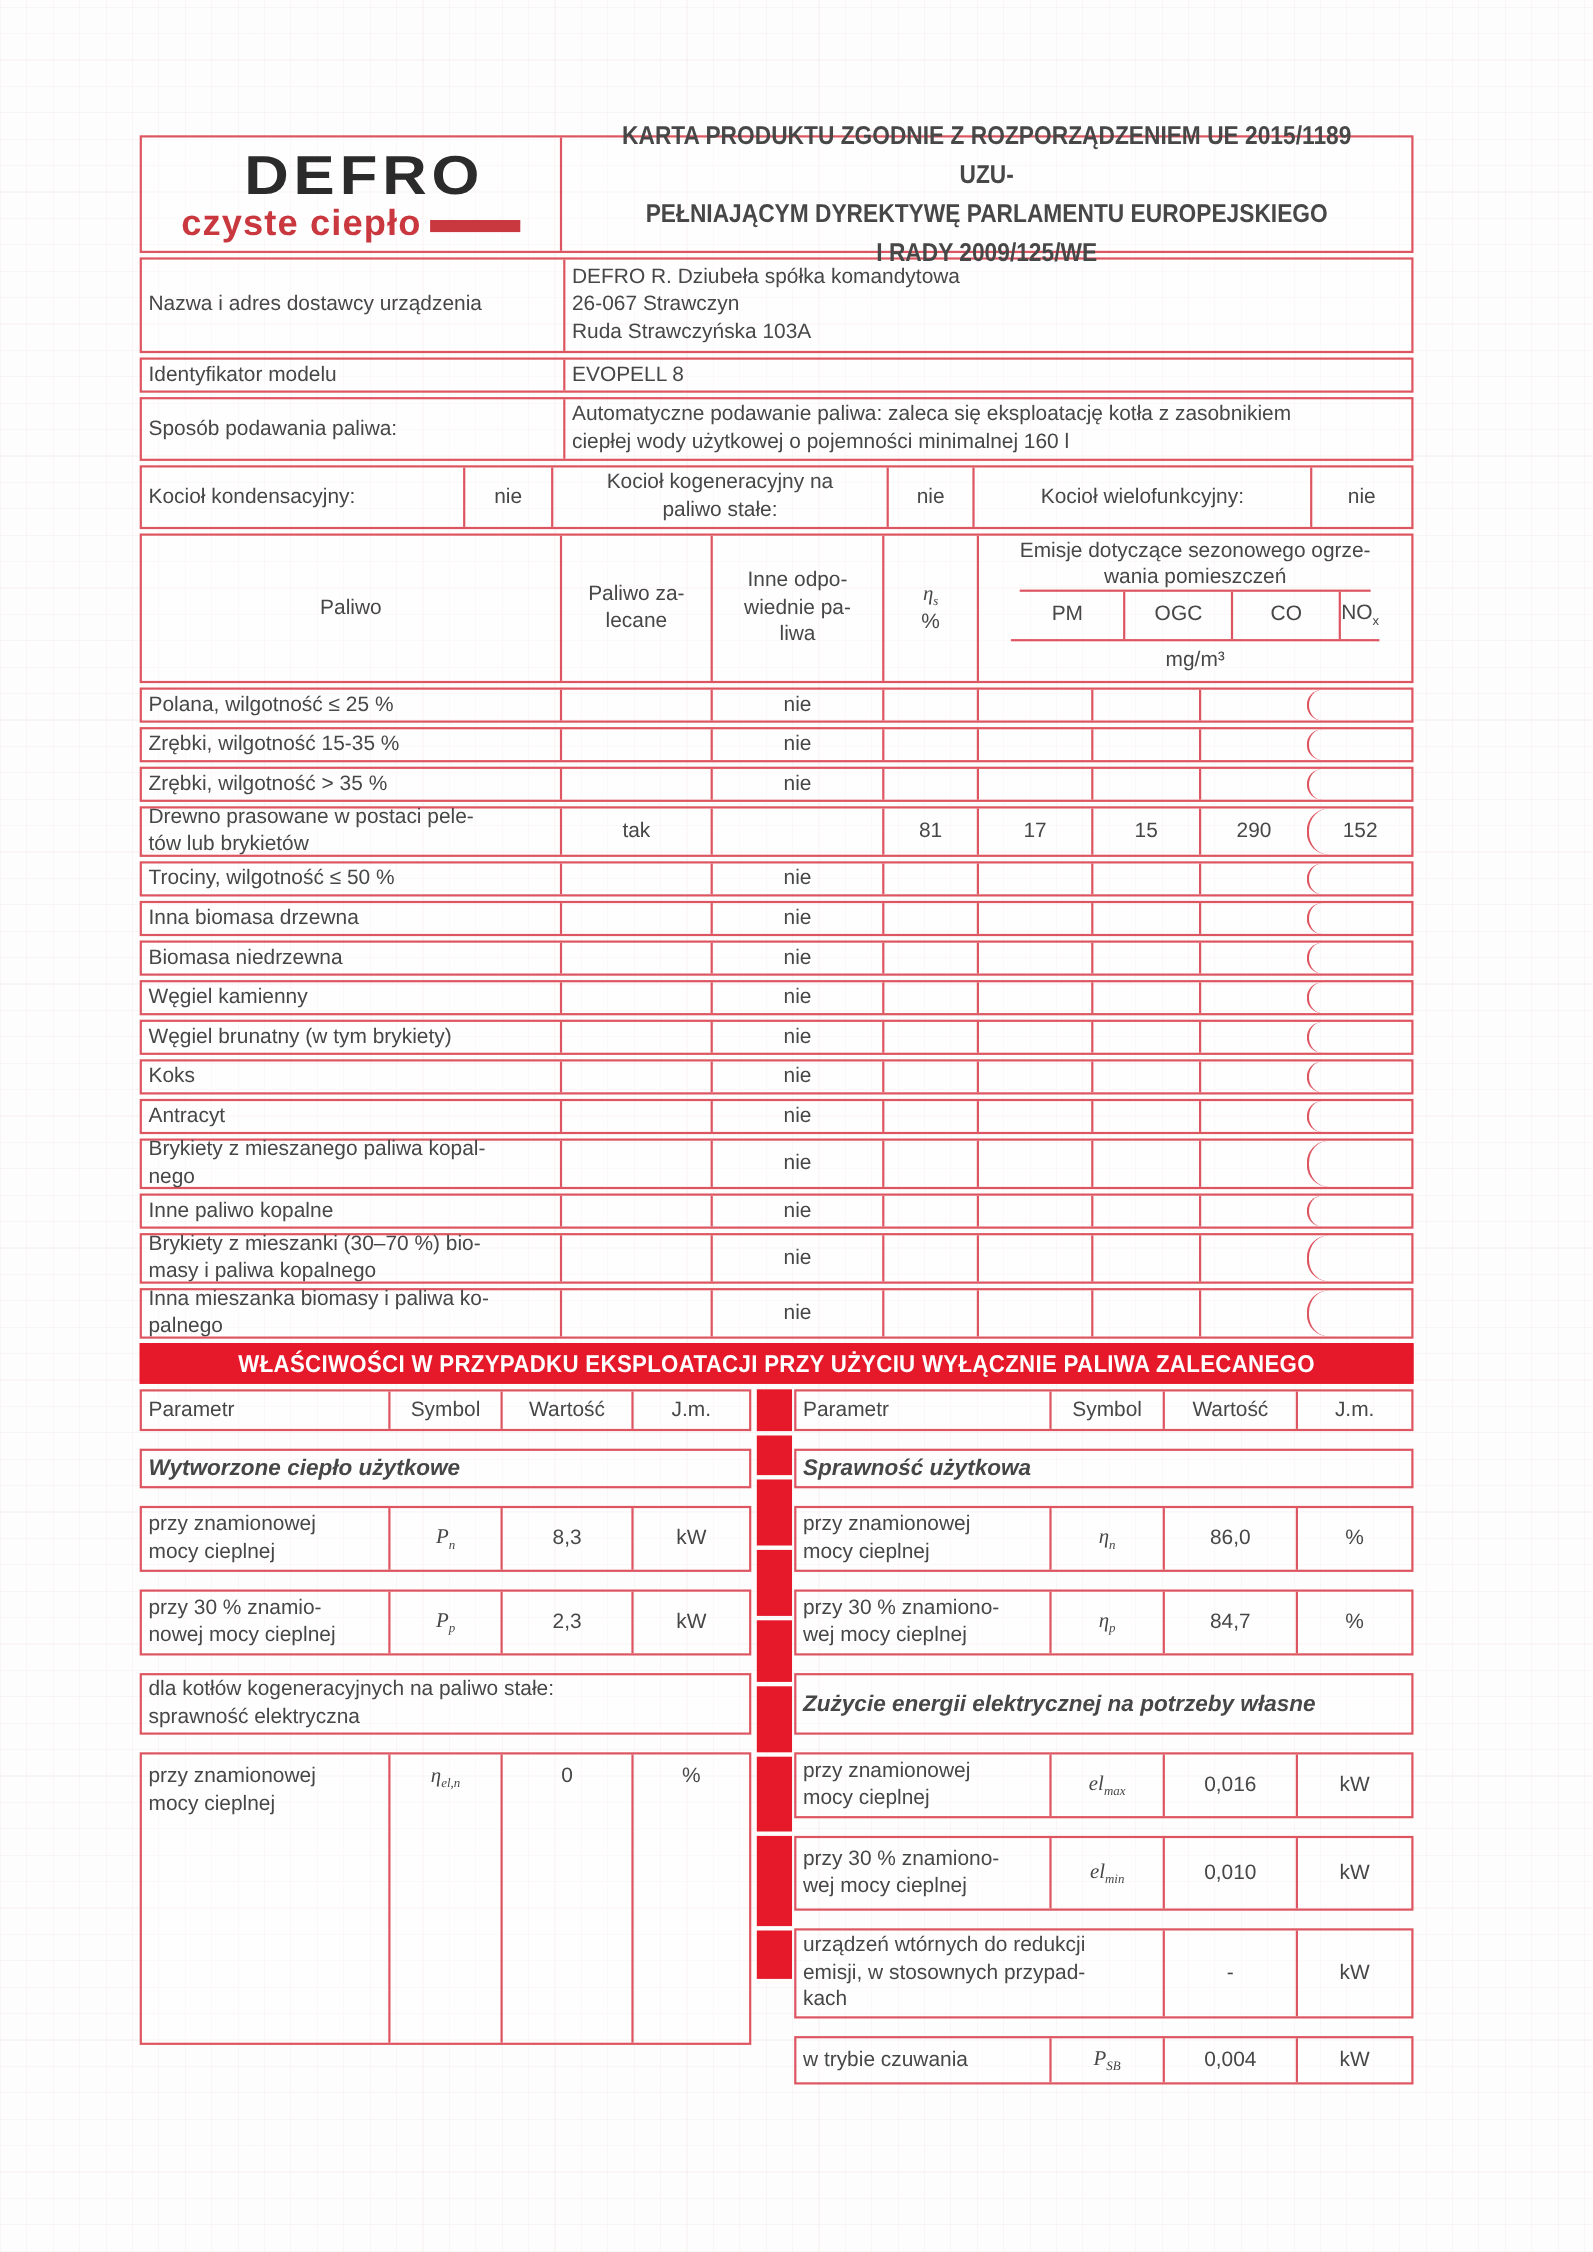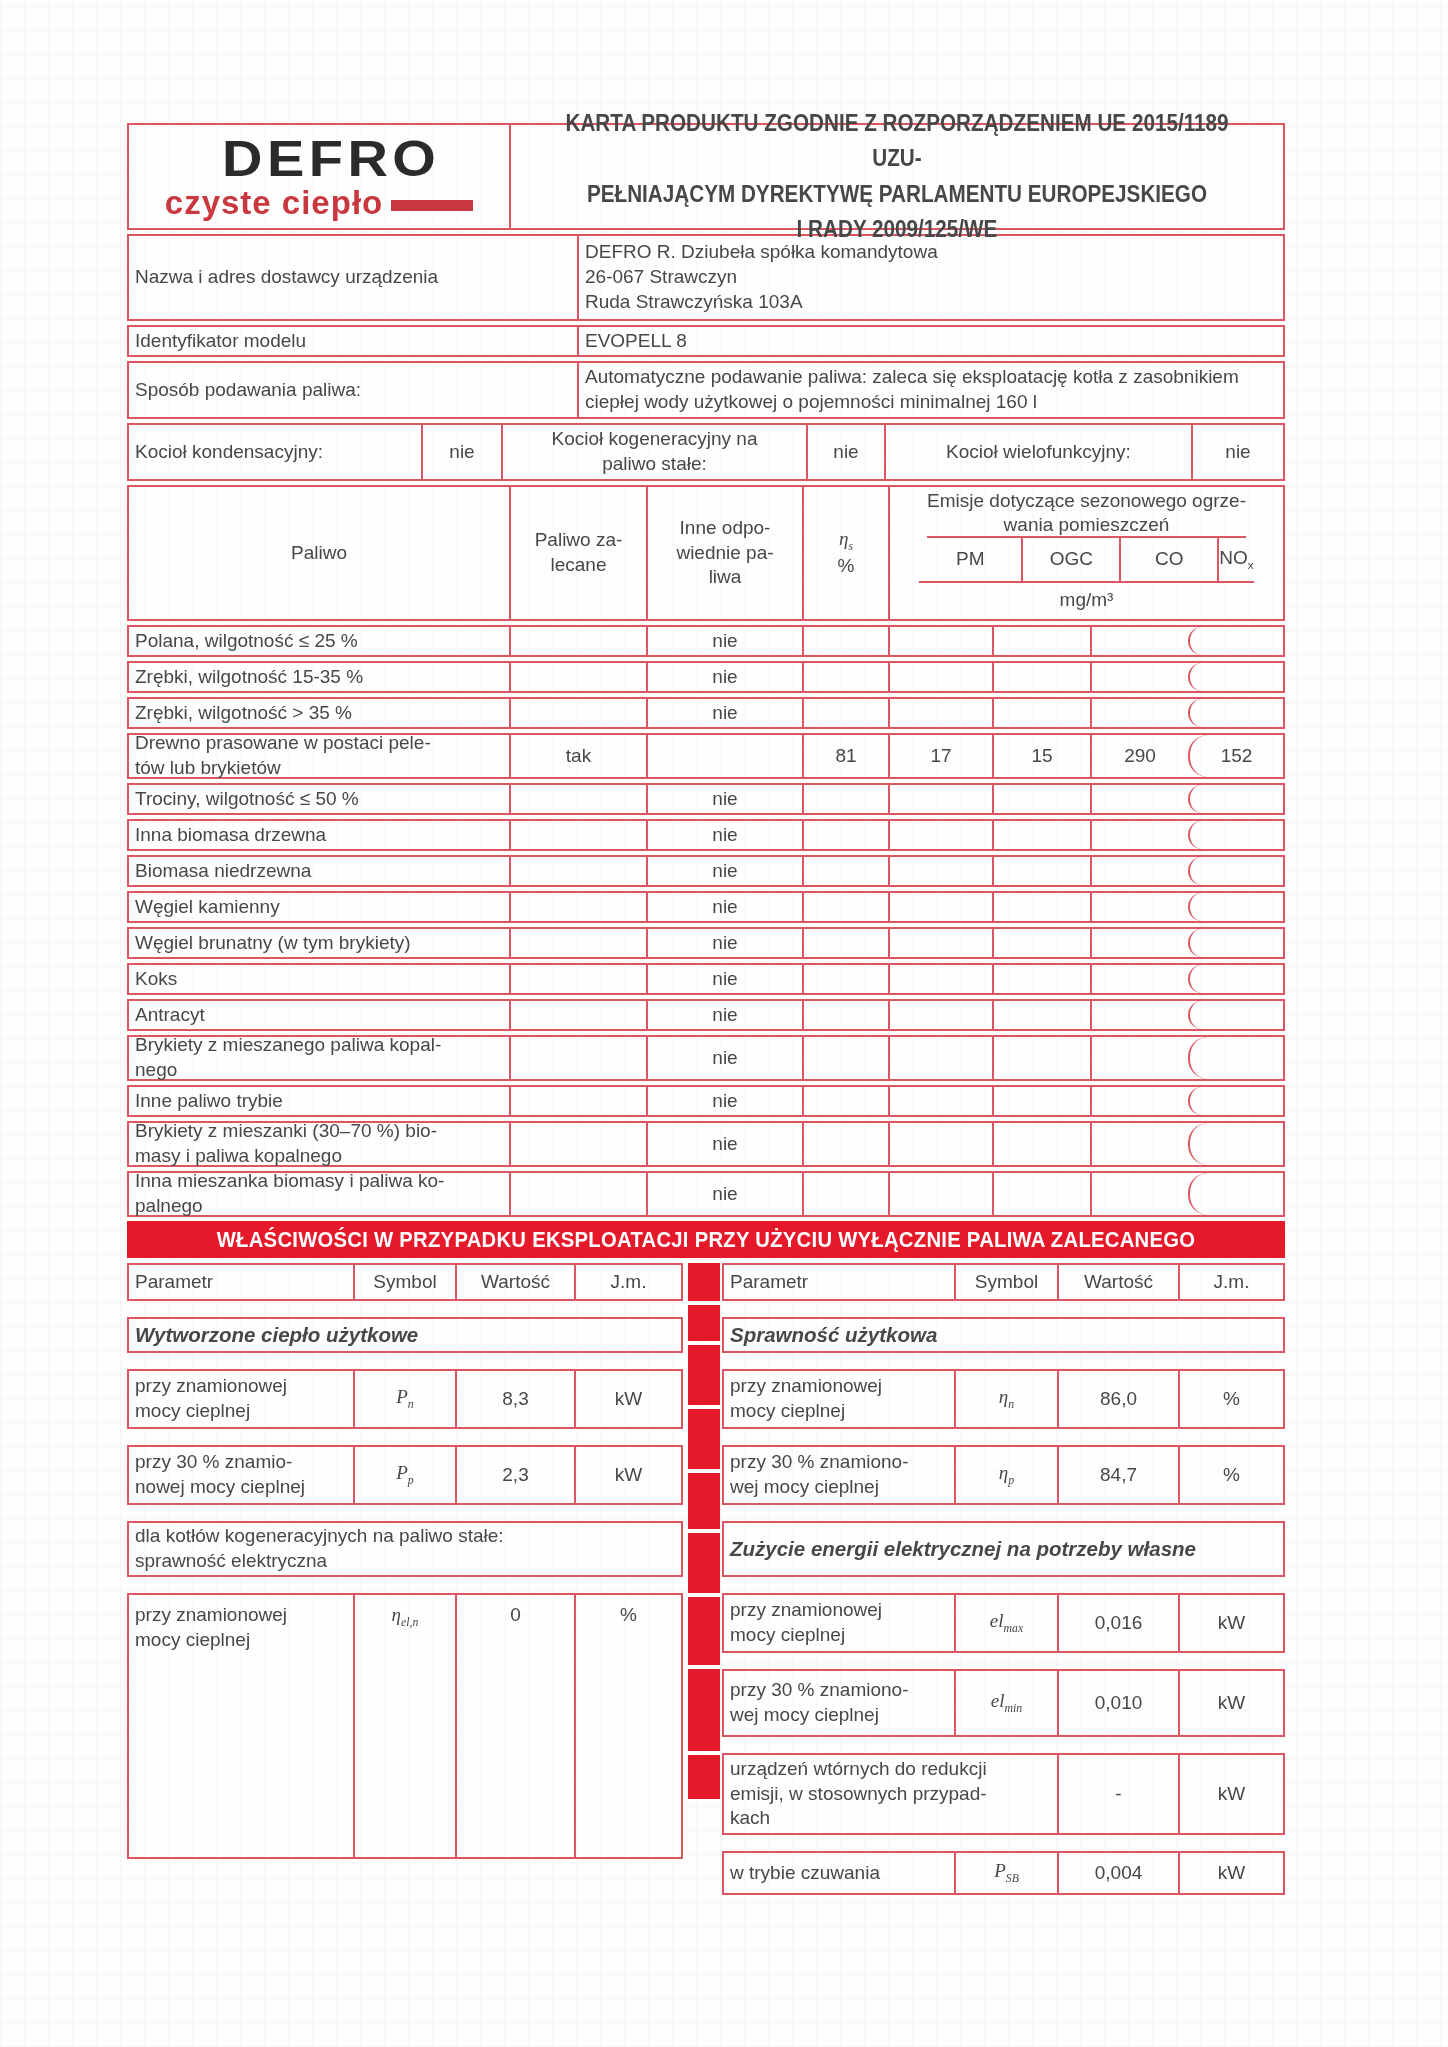--- a/index.html
+++ b/index.html
@@ -36,21 +36,21 @@
   .logo-row{height:107px;}
   .logo-cell{width:380px; flex-direction:column; align-items:flex-start; justify-content:center; padding-left:22px;}
   .brand{font-weight:900; font-size:50px; letter-spacing:4px; color:#2b2b2b; transform:scaleX(1.12); transform-origin:left center; line-height:1;}
   .tagline-wrap{display:flex; align-items:center; margin-top:2px;}
   .tagline{font-weight:700; font-size:33px; color:var(--logo-red); letter-spacing:1px; line-height:1;}
   .tagline-bar{width:82px; height:11px; background:var(--logo-red); margin-left:8px; margin-top:6px;}
   .title-cell{flex:1; justify-content:center;}
   .title-text{width:100%; text-align:center; font-weight:700; font-size:23.5px; line-height:1.5; transform:scaleX(0.88); transform-origin:center;}
 
   
-  .info-label{width:448px;}
+  .info-label{width:383px;}
   .info-value{flex:1;}
   .r-nazwa{height:87px;}
   .r-ident{height:32px;}
   .r-sposob{height:58px;}
 
   
   .r-boiler{height:58px;}
   .bc1{width:292px;}
   .bc2{width:80px;}
   .bc3{width:305px;}
@@ -299,21 +299,21 @@
 nego</div>
       <div class="c w-zal center"></div>
       <div class="c w-inne center">nie</div>
       <div class="c w-eta center"></div>
       <div class="c w-pm center"></div>
       <div class="c w-ogc center"></div>
       <div class="c w-co center"></div>
       <div class="c w-nox center"></div>
     </div>
     <div class="rb fuel-row">
-      <div class="c w-name padL">Inne paliwo trybie</div>
+      <div class="c w-name padL">Inne paliwo kopalne</div>
       <div class="c w-zal center"></div>
       <div class="c w-inne center">nie</div>
       <div class="c w-eta center"></div>
       <div class="c w-pm center"></div>
       <div class="c w-ogc center"></div>
       <div class="c w-co center"></div>
       <div class="c w-nox center"></div>
     </div>
     <div class="rb fuel-row h2">
       <div class="c w-name padL">Brykiety z mieszanki (30–70 %) bio-

